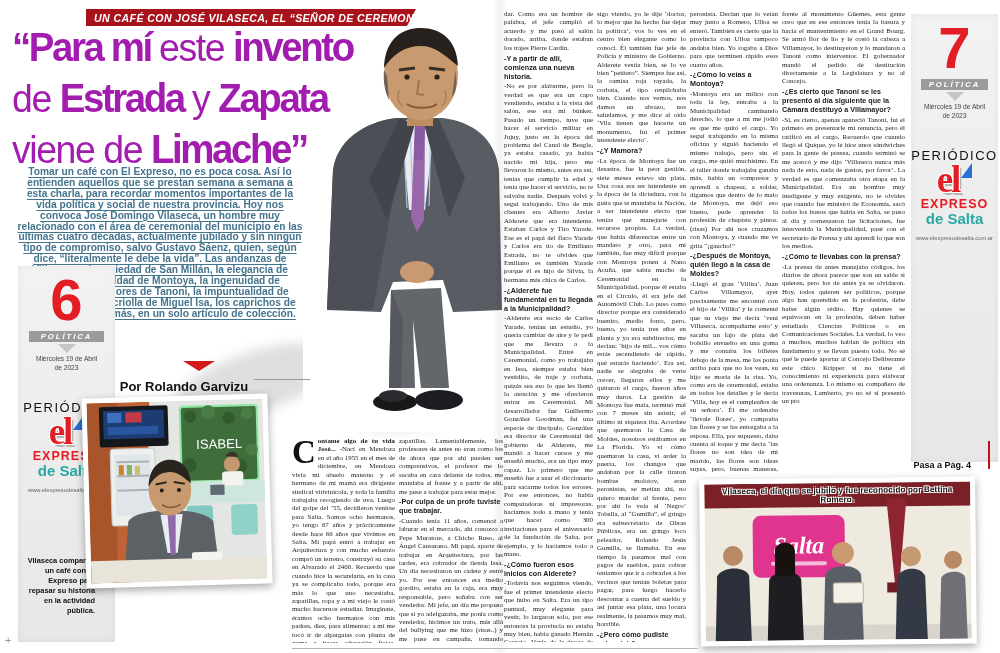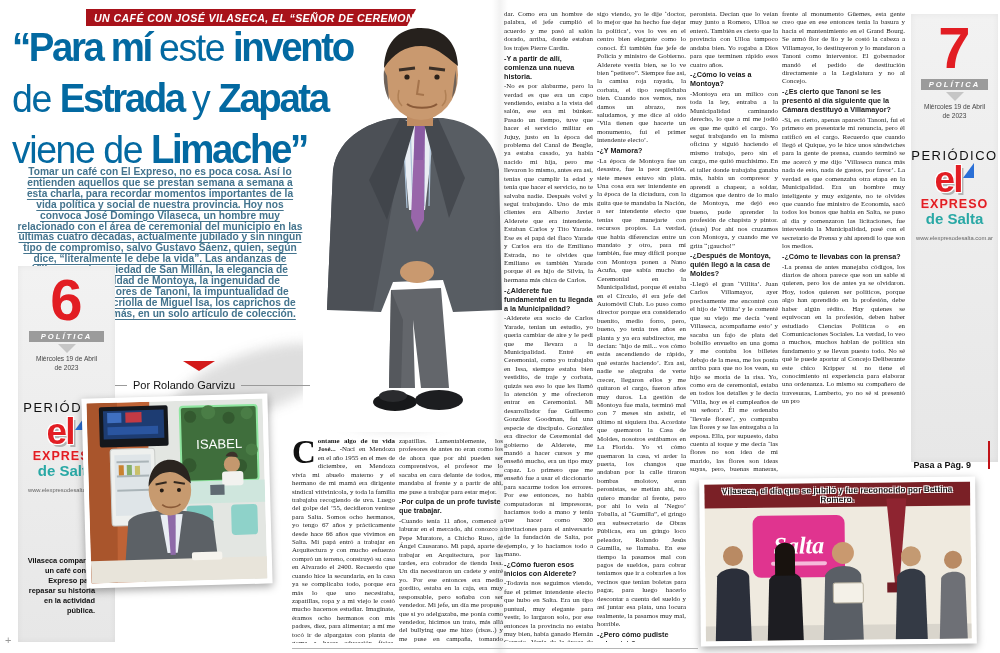--- a/index.html
+++ b/index.html
@@ -5,49 +5,49 @@
   html,body{margin:0;padding:0;background:#ffffff;}
   #spread{position:relative;width:1000px;height:653px;background:#fff;overflow:hidden;
           font-family:"Liberation Sans",sans-serif;}
   
   .banner{position:absolute;left:86px;top:9px;width:330px;height:17px;background:#a8121a;
           clip-path:polygon(0 0,100% 0,calc(100% - 9px) 100%,0 100%);
           filter:drop-shadow(4px 3px 0 #15100e);
           display:flex;align-items:center;padding-left:8px;box-sizing:border-box;}
   .banner span{color:#fff;font-weight:700;font-style:italic;font-size:10.6px;letter-spacing:.4px;white-space:nowrap;}
   
-  .headline{position:absolute;left:12px;top:26px;width:330px;color:#0369a1;}
+  .headline{position:absolute;left:12px;top:26px;width:330px;color:#a21caf;}
   .hline{white-space:nowrap;line-height:43px;transform:scaleX(.96);transform-origin:left;}
   .r-hb{font-weight:800;font-size:40px;letter-spacing:-2.5px;}
   .r-hl{font-weight:400;font-size:39px;letter-spacing:-1.5px;}
   
   .intro{position:absolute;left:16px;top:167px;width:288px;height:194px;overflow:hidden;
          color:#44748e;font-weight:700;font-size:10.2px;line-height:10.9px;text-align:center;
          text-decoration:underline;text-decoration-thickness:1px;text-underline-offset:1.5px;}
   .cont-arrow{position:absolute;left:183px;top:361px;width:0;height:0;
          border-left:16px solid transparent;border-right:16px solid transparent;border-top:10px solid #d31a1a;}
   
-  .byline{position:absolute;left:58px;top:379px;width:252px;display:flex;align-items:center;gap:6px;
-          font-weight:400;font-size:11px;color:#111;}
+  .byline{position:absolute;left:58px;top:379px;width:252px;display:flex;align-items:flex-start;gap:6px;
+          font-weight:700;font-size:13px;color:#111;}
   .byline::before,.byline::after{content:"";flex:1;height:1px;background:#9a9a9a;}
   
   .sidebar{position:absolute;background:linear-gradient(180deg,#f2f2f2,#e7e7e7);box-shadow:inset 0 0 6px rgba(0,0,0,.06);}
   #sidebar-left{left:18px;top:266px;width:97px;height:376px;}
   #sidebar-right{left:911px;top:14px;width:87px;height:448px;}
   .pagenum{font-size:58px;font-weight:800;color:#e21d23;line-height:1;text-align:center;padding-top:5px;}
   .politica{background:#9b9b9b;color:#fff;font-style:italic;font-weight:700;font-size:7.6px;
             letter-spacing:2px;text-align:center;padding:1px 0;width:78%;margin:2px auto 0;}
   .tri-down{width:0;height:0;border-left:9px solid transparent;border-right:9px solid transparent;
             border-top:9px solid #c6c6c6;margin:2px auto;}
   .date{font-size:6.6px;color:#454545;text-align:center;line-height:1.3;white-space:pre-line;}
   .logo-block{text-align:center;margin-top:16px;}
   .periodico{font-size:13px;letter-spacing:1.5px;color:#111;font-weight:400;margin-top:28px;}
   .logo-el{line-height:.9;}
   .logo-el .el{font-size:37px;font-weight:800;color:#e21d23;letter-spacing:-2px;
-      text-shadow:1px 1px 0 #fff,-1px -1px 0 #fff,1px -1px 0 #fff,-1px 1px 0 #fff,2.5px 2.5px 0 #b3b3b3;}
+      text-shadow:1px 1px 0 #fff,-1px -1px 0 #fff,1px -1px 0 #fff,-1px 1px 0 #fff,2.5px 2.5px 0 #b3b3b3;font-family:Liberation Serif, serif;}
   .logo-tri{display:inline-block;width:0;height:0;border-left:11px solid transparent;
       border-bottom:15px solid #2a6fd6;margin-left:2px;transform:translateY(-14px);}
   .logo-expreso{font-size:12.5px;font-weight:800;color:#e21d23;letter-spacing:1px;margin-top:1px;
       text-shadow:.6px .6px 0 #fbdada;}
   .logo-desalta{font-size:15px;font-weight:700;color:#29a8a5;margin-top:-1px;}
   .website{font-size:5.8px;color:#666;margin-top:8px;text-align:center;}
   .side-caption{position:absolute;left:8px;right:20px;bottom:26px;text-align:right;
       font-weight:700;font-size:7.4px;line-height:1.35;color:#111;}
   
   .col{position:absolute;font-family:"Liberation Serif","DejaVu Serif",serif;font-size:6.9px;
@@ -249,21 +249,21 @@
         <path d="M118 157 L120 92 C126 80 152 80 156 92 L158 157 Z" fill="#5a5f66"></path>
       <rect x="128" y="100" width="30" height="20" rx="2" fill="#f4f1e8" stroke="#b9b2a0"></rect>
       <circle cx="206" cy="74" r="10" fill="#c49a72"></circle>
         <path d="M190 157 L192 94 C198 84 216 84 220 94 L222 157 Z" fill="#343a45"></path>
       <circle cx="248" cy="78" r="9" fill="#b98a63"></circle>
         <path d="M234 157 L236 96 C240 88 258 88 260 96 L262 157 Z" fill="#6e7076"></path>
     </svg>
     <div class="cap-on-photo">Vilaseca, el día que se jubiló y fue reconocido por Bettina Romero.</div>
   </div>
 
-  <div class="pasa">Pasa a Pág. 9</div>
+  <div class="pasa">Pasa a Pág. 4</div>
 
   <div class="sidebar" id="sidebar-right">
     <div class="pagenum">7</div>
     <div class="politica">POLÍTICA</div>
     <div class="tri-down"></div>
     <div class="date">Miércoles 19 de Abril
 de 2023</div>
     <div class="logo-block">
       <div class="periodico">PERIÓDICO</div>
       <div class="logo-el"><span class="el">el</span><span class="logo-tri"></span></div>

